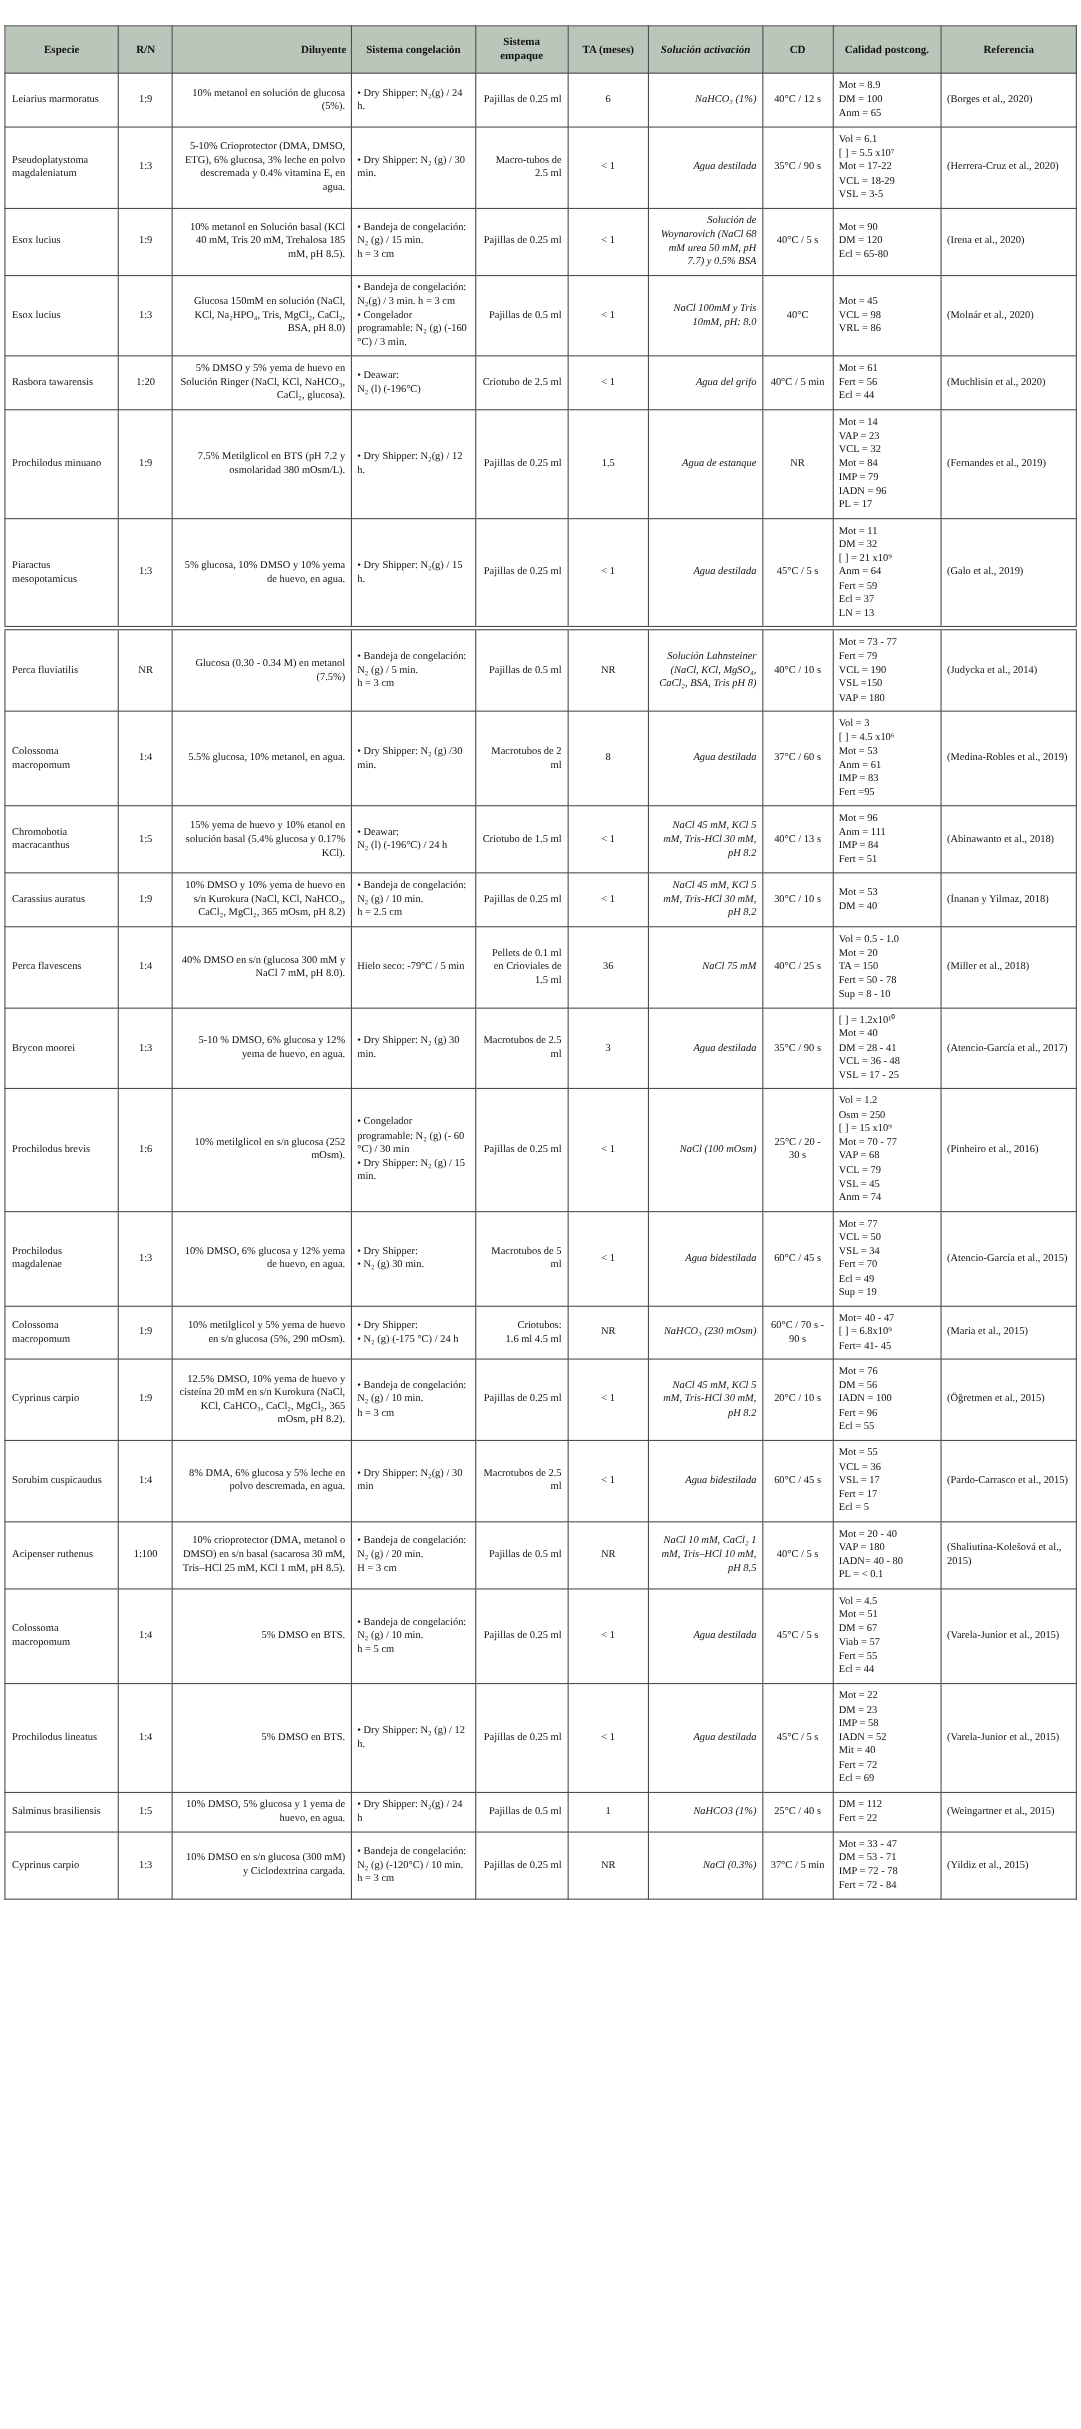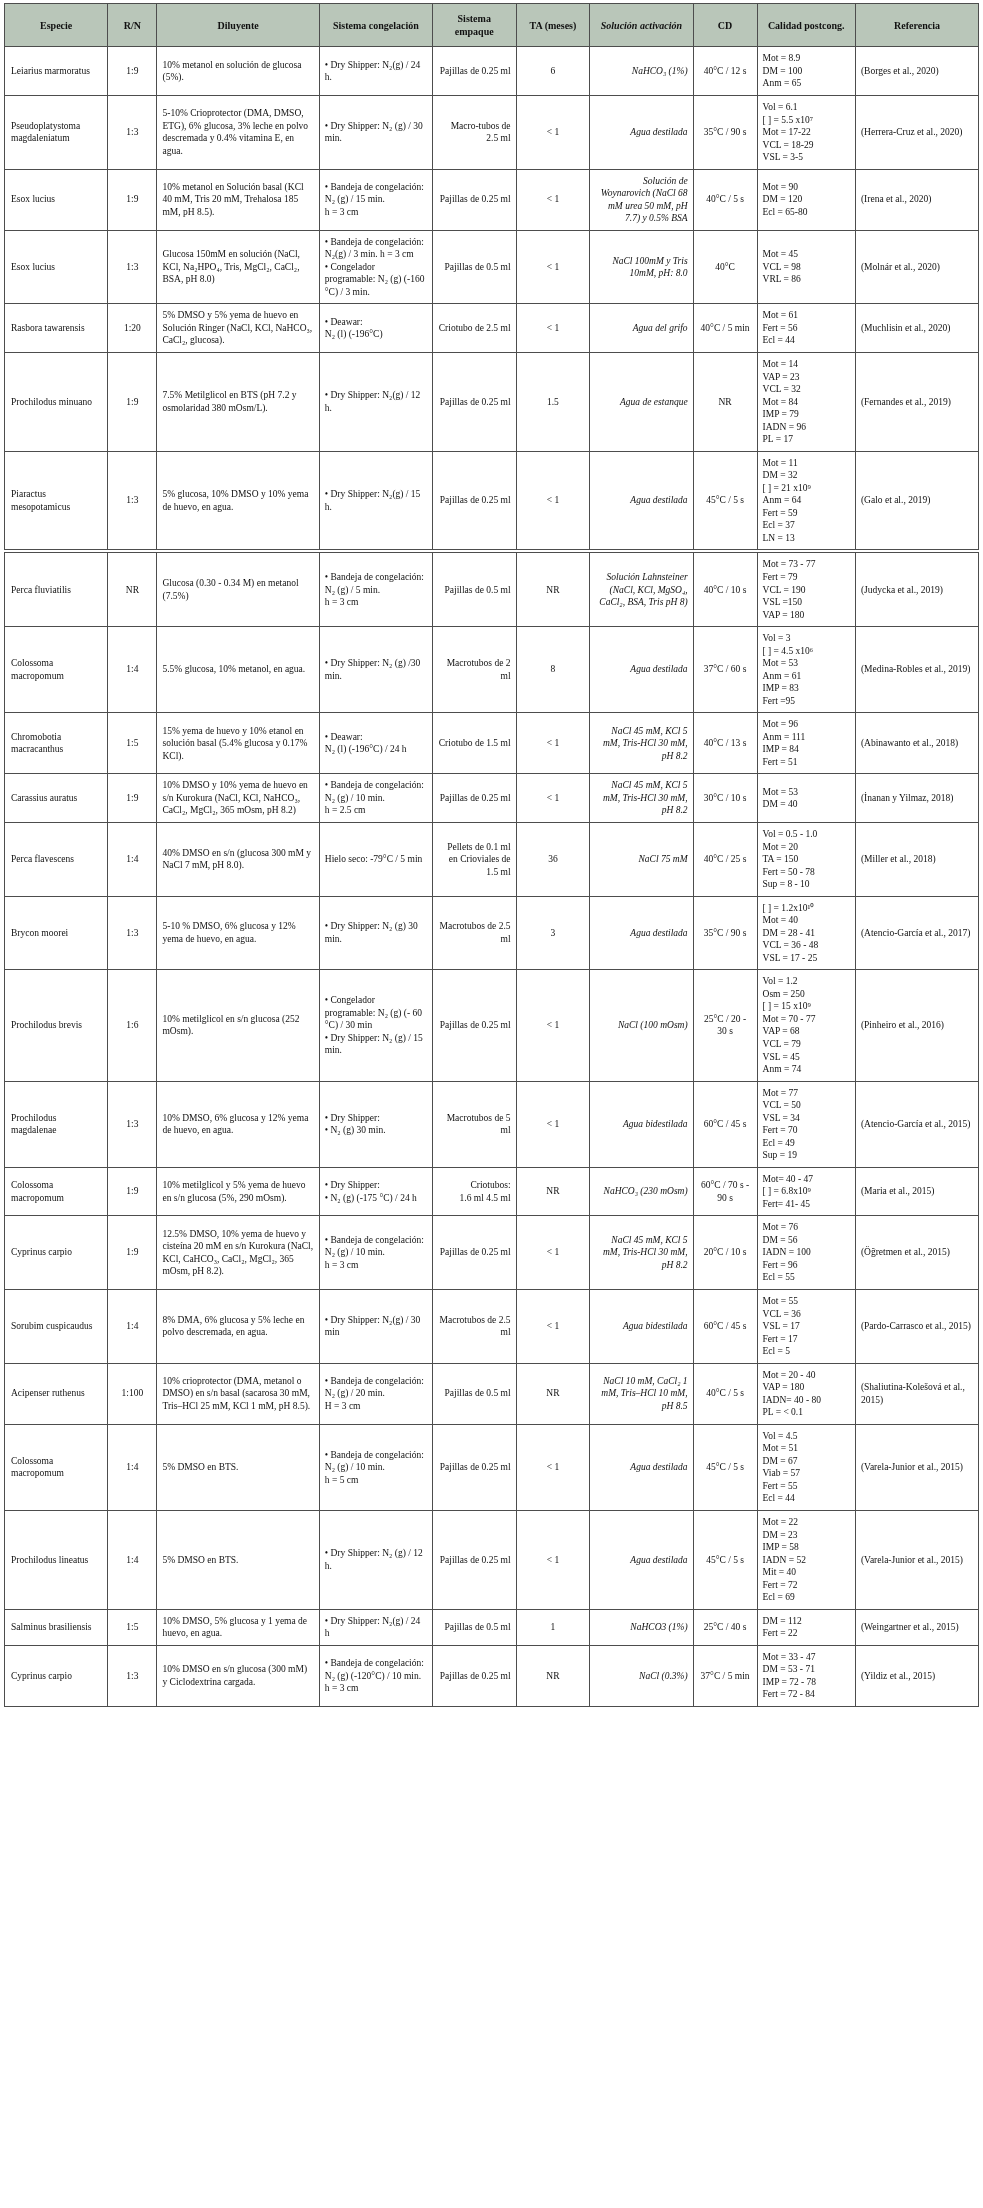--- a/index.html
+++ b/index.html
@@ -1,19 +1,19 @@
 <!DOCTYPE html>
 <html style="--header-bg: #b9c6b9;"><head>
 <meta charset="utf-8">
 <style>
   * { box-sizing: border-box; margin: 0; padding: 0; }
   html, body { background: #ffffff; }
   body { font-family: "Liberation Serif", serif; color: #111; }
   .page { width: 983px; padding: 3px 4px; }
-  table { width: 100%; border-collapse: collapse; table-layout: fixed; }
+  table { width: 100%; border-collapse: collapse; table-layout: fixed; margin-top: 20px; }
   th, td {
     border: 1px solid #4d4d4d;
     padding: 5px 5px;
     font-size: 9.5px;
     line-height: 1.32;
     vertical-align: middle;
     white-space: pre-line;
     overflow-wrap: break-word;
     text-align: left;
   }
@@ -24,21 +24,21 @@
     font-size: 10px;
     padding: 8px 4px;
   }
   td.col-especie { padding-left: 6px; }
   td.col-rn, td.col-ta, td.col-cd { text-align: center; }
   td.col-empaque, td.col-activacion { text-align: right; }
   tr.page-break td { border-top: 4px double #4d4d4d; }
   
   .col-especie { width: 10.5%; }
   .col-rn { width: 5%; }
-  .col-diluyente { width: 16.5%; }
+  .col-diluyente { width: 16.5%; text-align: right; }
   .col-congelacion { width: 11.5%; }
   .col-empaque { width: 8.5%; }
   .col-ta { width: 7.5%; }
   .col-activacion { width: 10.5%; font-style: italic; }
   .col-cd { width: 6.5%; }
   .col-calidad { width: 10%; }
   .col-referencia { width: 12.5%; }
 </style>
 </head>
 <body>
@@ -179,21 +179,21 @@
 h = 3 cm</td>
           <td class="col-empaque">Pajillas de 0.5 ml</td>
           <td class="col-ta">NR</td>
           <td class="col-activacion">Solución Lahnsteiner (NaCl, KCl, MgSO₄, CaCl₂, BSA, Tris pH 8)</td>
           <td class="col-cd">40°C / 10 s</td>
           <td class="col-calidad">Mot = 73 - 77
 Fert = 79
 VCL = 190
 VSL =150
 VAP = 180</td>
-          <td class="col-referencia">(Judycka et al., 2019)</td>
+          <td class="col-referencia">(Judycka et al., 2014)</td>
         </tr>
         <tr>
           <td class="col-especie">Colossoma macropomum</td>
           <td class="col-rn">1:4</td>
           <td class="col-diluyente">5.5% glucosa, 10% metanol, en agua.</td>
           <td class="col-congelacion">•  Dry Shipper: N₂ (g) /30 min.</td>
           <td class="col-empaque">Macrotubos de 2 ml</td>
           <td class="col-ta">8</td>
           <td class="col-activacion">Agua destilada</td>
           <td class="col-cd">37°C / 60 s</td>

